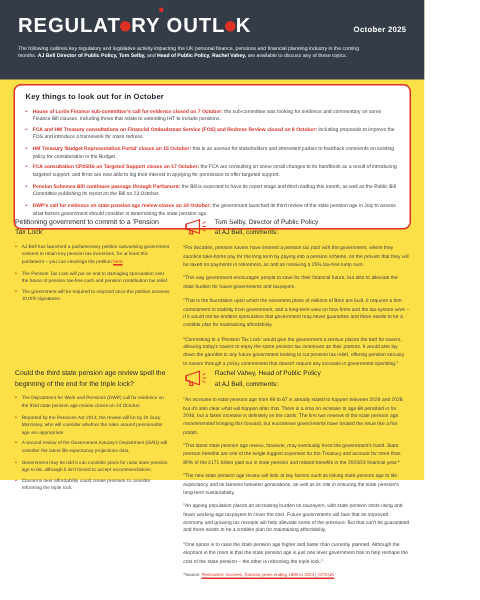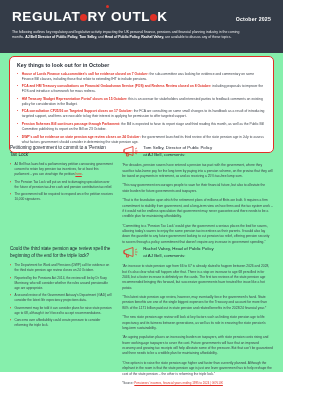--- a/index.html
+++ b/index.html
@@ -2,21 +2,21 @@
 <html><head>
 <meta charset="utf-8">
 <style>
   * { box-sizing: border-box; margin: 0; padding: 0; }
   html, body {
     width: 283px; height: 400px;
     background: #ffffff;
     font-family: "Liberation Sans", sans-serif;
     overflow: hidden;
   }
-  .page { width: 283px; height: 372px; position: relative; background: #86efac; }
+  .page { width: 283px; height: 320px; position: relative; background: #fde047; }
 
   
   .header {
     background: #343c48;
     height: 53px;
     padding: 9px 12px 0 12px;
     position: relative;
   }
   .logo-row { display: flex; align-items: baseline; justify-content: space-between; }
   .logo {

